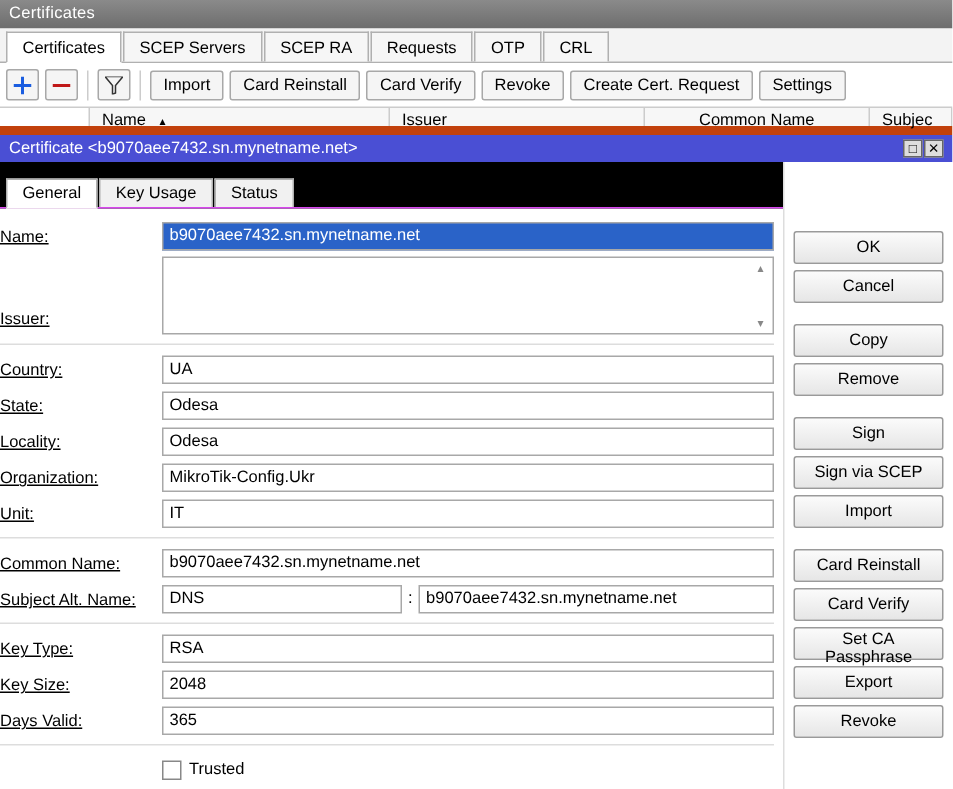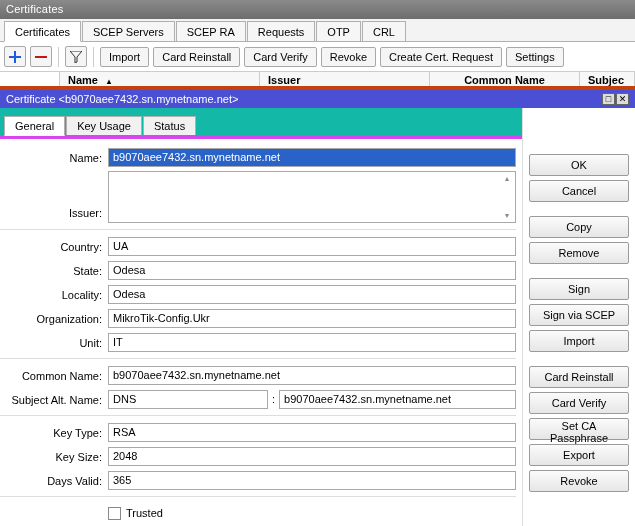--- a/index.html
+++ b/index.html
@@ -68,25 +68,24 @@
     padding: 0;
   }
   .sep {
     width: 1px;
     height: 20px;
     background: #ccc;
     margin: 0 2px;
   }
   .col-headers {
     display: flex;
-    border-bottom: 4px solid #c2410c;
+    border-bottom: 6px solid #c2410c;
     font-size: 11px;
     height: 18px;
     align-items: stretch;
-    font-weight: bold;
   }
   .chcell {
     border-right: 1px solid #ccc;
     padding: 2px 8px;
     background: #f7f7f7;
   }
   .chspacer { width: 60px; border-right: 1px solid #ccc;}
   .chname { width: 200px; }
   .chissuer { width: 170px; }
   .chcn { width: 150px; text-align: center; }
@@ -122,22 +121,22 @@
   }
   .left-pane {
     flex: 1;
     display: flex;
     flex-direction: column;
     border-right: 1px solid #ddd;
   }
   .detail-tabs {
     display: flex;
     padding-left: 4px;
-    border-bottom: 4px solid #d946ef;
-    background: #14b8a6;
+    border-bottom: 1px solid #d946ef;
+    background: #000000;
     height: 32px;
     align-items: flex-end;
   }
   .detail-tab {
     padding: 3px 10px;
     border: 1px solid #b0b0b0;
     border-bottom: none;
     margin-right: 1px;
     font-size: 11px;
     background: #f1f1f1;
@@ -154,24 +153,25 @@
   }
   .row {
     display: flex;
     align-items: center;
     margin-bottom: 4px;
     min-height: 20px;
   }
   .row.tall { align-items: flex-start; }
   .rlab {
     width: 108px;
-    text-align: right;
+    text-align: left;
     padding-right: 6px;
     font-size: 11px;
     padding-top: 2px;
+    text-decoration: underline;
   }
   .rinput {
     flex: 1;
     border: 1px solid #a8a8a8;
     height: 19px;
     padding: 1px 4px;
     font-size: 11px;
     background: #fff;
   }
   .rinput.selected {

